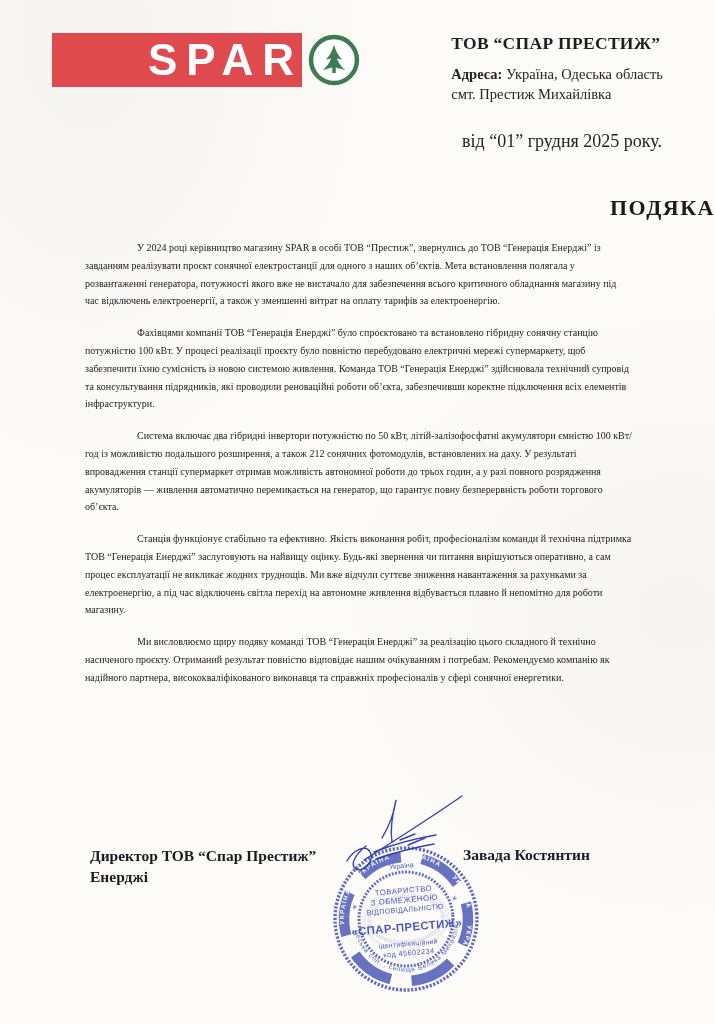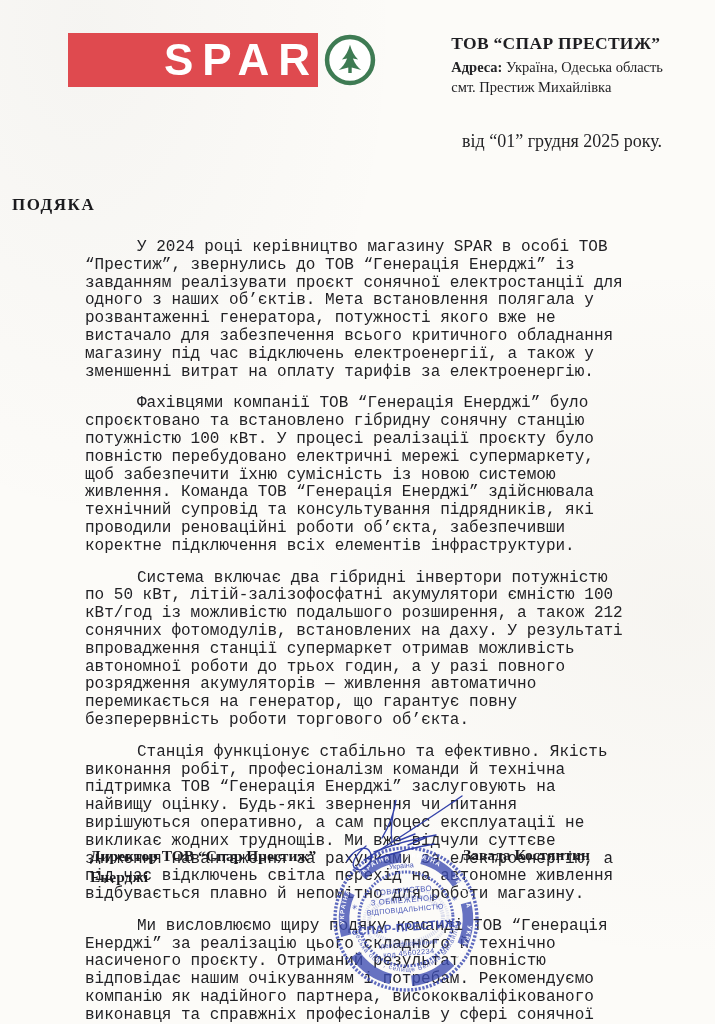--- a/index.html
+++ b/index.html
@@ -10,49 +10,49 @@
     margin:0 auto;
     background:
       radial-gradient(ellipse at 12% 3%, rgba(120,120,120,0.05), transparent 35%),
       radial-gradient(ellipse at 95% 60%, rgba(160,150,130,0.06), transparent 40%),
       #fcfbf8;
     font-family:"Liberation Serif","DejaVu Serif",serif;
     color:#232326;
     overflow:hidden;
   }
   
-  .logo-wrap { position:absolute; left:68px; top:33px; display:flex; align-items:center; }
+  .logo-wrap { position:absolute; left:52px; top:33px; display:flex; align-items:center; }
   .logo-box {
     width:250px; height:54px; background:#df4a4f;
     display:flex; align-items:center; justify-content:flex-end;
     padding-right:8px;
   }
   .logo-text {
     font-family:"Liberation Sans","DejaVu Sans",sans-serif;
     font-weight:bold; color:#ffffff; font-size:44px; line-height:1;
     letter-spacing:9px; margin-right:-9px;
   }
   .tree-badge { margin-left:5px; width:54px; height:54px; }
   .hdr-right { position:absolute; right:52px; top:33px; }
   .hdr-company { font-size:17.5px; font-weight:bold; letter-spacing:.3px; color:#1e1e22; }
-  .hdr-addr { font-size:14.5px; margin-top:5px; color:#232326; }
+  .hdr-addr { font-size:14.5px; margin-top:12px; color:#232326; }
   .hdr-addr b { font-weight:bold; }
   .hdr-addr2 { font-size:14.5px; margin-top:3px; color:#232326; }
   .date-line { position:absolute; right:53px; top:131px; font-size:18px; color:#232326; }
 
   
   .doc-title {
     position:absolute; top:195px; left:0; width:100%;
-    text-align:left; font-size:17px; font-weight:bold;
-    letter-spacing:1.5px; color:#1b1b1e;padding-left:12px;
+    text-align:right; font-size:22px; font-weight:bold;
+    letter-spacing:1.5px; color:#1b1b1e;
   }
   .content { position:absolute; left:85px; top:239px; width:547px; }
   .content p {
-    font-size:16px; line-height:17.8px; text-indent:52px;
-    margin-bottom:14px; color:#222226; text-align:left;font-family:Liberation Mono, monospace;
+    font-size:10px; line-height:17.8px; text-indent:52px;
+    margin-bottom:14px; color:#222226; text-align:left;
   }
 
   
   .sig-left {
     position:absolute; left:90px; top:845px;
     font-size:15.5px; font-weight:bold; line-height:21px; color:#1c1c20;
   }
   .sig-right {
     position:absolute; left:463px; top:846px;
     font-size:15.5px; font-weight:bold; color:#1c1c20;

